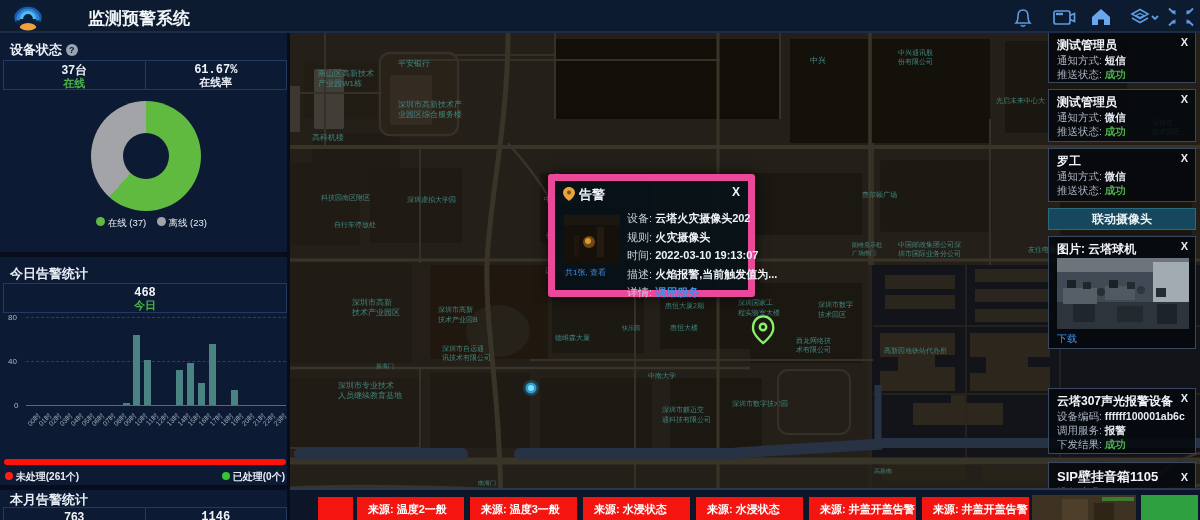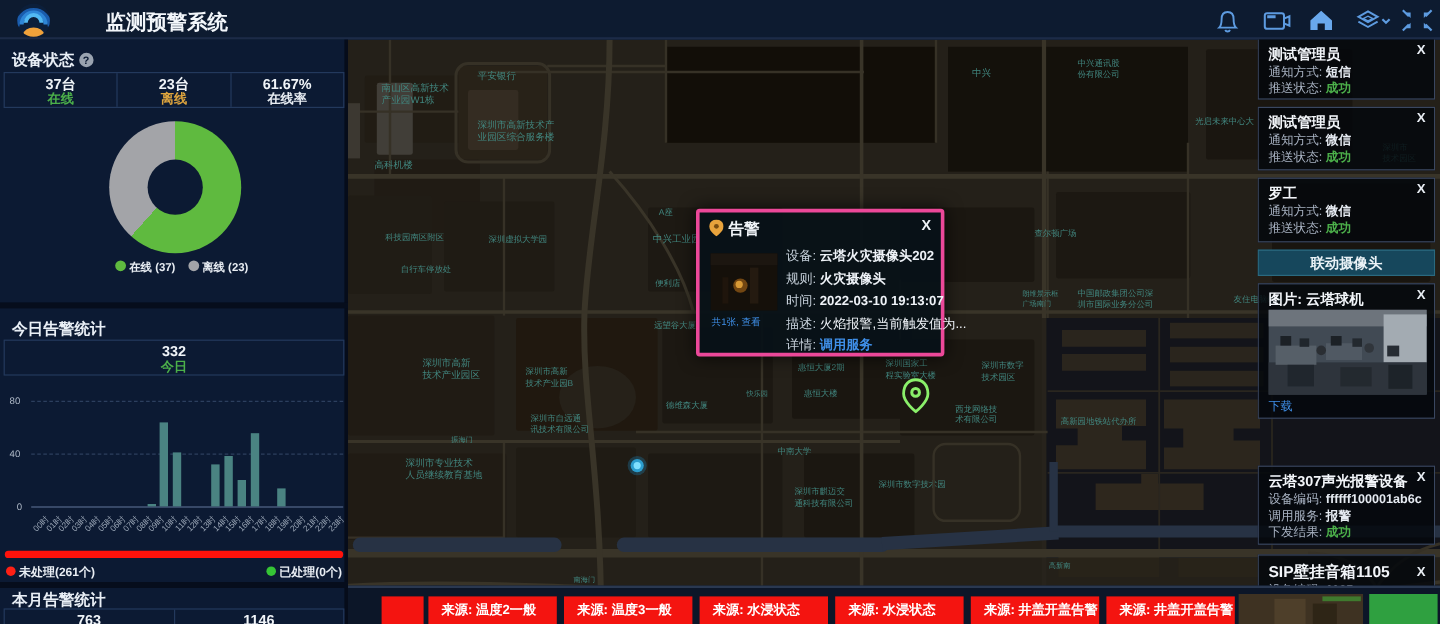--- a/index.html
+++ b/index.html
@@ -7,21 +7,21 @@
 #stage{position:relative;width:1200px;height:520px;overflow:hidden;background:#0a1426;font-family:"Liberation Sans",sans-serif;}
 .abs{position:absolute;}
 
 #topbar{position:absolute;left:0;top:0;width:1200px;height:33px;background:#0d1b30;border-bottom:2px solid #1c2b47;}
 #title{position:absolute;left:88px;top:7px;font-size:17px;font-weight:bold;color:#f2f6fa;letter-spacing:0;}
 
 #leftpanel{position:absolute;left:0;top:33px;width:290px;height:487px;background:#0c1a33;border-right:3px solid #060c1a;}
 .sechead{font-size:13px;font-weight:bold;color:#e9eff6;}
 .stattab{position:absolute;left:3px;width:284px;border:1px solid #23395d;display:flex;}
 .stattab .cell{flex:1;border-right:1px solid #23395d;text-align:center;padding-top:3px;}
-.stattab .cell:last-child{border-right:none;}
+.stattab .cell:last-child{border-right:none;font-family:Liberation Mono, monospace;}
 .stattab .v{font-size:12px;font-weight:bold;color:#f0f4f8;line-height:12px;}
 .stattab .l{font-size:11px;font-weight:bold;margin-top:2px;line-height:11px;}
 .green{color:#4cb04a;margin-top:48px;}
 .orange{color:#dda43e;}
 .white{color:#e8edf3;}
 .divider{position:absolute;left:0;width:290px;height:5px;background:#060d1c;}
 
 .rcard{position:absolute;left:0;width:148px;background:rgba(4,7,12,0.84);border:1px solid #3a4760;padding:4px 8px;color:#dfe5ec;overflow:hidden;}
 .rcard .x{position:absolute;right:7px;top:3px;color:#e8edf3;font-size:11px;font-weight:bold;font-family:"Liberation Sans",sans-serif;}
 .rcard .t{font-size:12px;font-weight:bold;color:#f2f5f9;margin:1px 0 2px 0;white-space:nowrap;line-height:14px;}
@@ -284,49 +284,45 @@
 <div id="leftpanel">
 
   <div class="abs sechead" style="left:10px;top:8px;">设备状态 <span style="display:inline-block;width:12px;height:12px;border-radius:6px;background:#9aa3b0;color:#0c1a33;font-size:9px;line-height:12px;text-align:center;vertical-align:1px;">?</span></div>
 
   <div class="stattab" style="top:27px;height:30px;">
     <div class="cell">
           <div class="v">37台</div>
           <div class="l green">在线</div>
         </div>
     <div class="cell">
-          <div class="v">23台</div>
-          <div class="l orange">离线</div>
-        </div>
-    <div class="cell">
           <div class="v">61.67%</div>
           <div class="l white">在线率</div>
         </div>
   </div>
 
   <div class="abs" style="left:91px;top:68px;width:110px;height:110px;border-radius:55px;background:conic-gradient(#5fba3f 0deg 222deg,#a3a4a8 222deg 360deg);"></div>
   <div class="abs" style="left:123px;top:100px;width:46px;height:46px;border-radius:23px;background:#0c1a33;"></div>
 
-  <div class="abs" style="left:96px;top:184px;font-size:9.5px;color:#e8edf3;font-weight:bold;">
+  <div class="abs" style="left:96px;top:184px;font-size:9.5px;color:#e8edf3;font-weight:normal;">
     <span style="display:inline-block;width:9px;height:9px;border-radius:5px;background:#5fba3f;"></span> 在线 (37)
     <span style="display:inline-block;width:9px;height:9px;border-radius:5px;background:#a3a4a8;margin-left:8px;"></span> 离线 (23)
   </div>
 
   <div class="divider" style="top:219px;"></div>
 
   <div class="abs sechead" style="left:10px;top:232px;">今日告警统计</div>
 
   <div class="stattab" style="top:250px;height:30px;">
     <div class="cell">
-          <div class="v">332</div>
+          <div class="v">468</div>
           <div class="l green">今日</div>
         </div>
   </div>
 
-  <div class="abs" id="barchart" style="left:0;top:296px;width:238px;height:145px;">
+  <div class="abs" id="barchart" style="left:0;top:279px;width:238px;height:145px;">
 
     <div class="abs" style="left:8px;top:1px;font-size:8px;color:#aeb8c6;">80</div>
     <div class="abs" style="left:8px;top:45px;font-size:8px;color:#aeb8c6;">40</div>
     <div class="abs" style="left:14px;top:89px;font-size:8px;color:#aeb8c6;">0</div>
     <div class="abs" style="left:26px;top:5px;width:260px;border-top:1px dashed #2c3f5e;"></div>
     <div class="abs" style="left:26px;top:49px;width:260px;border-top:1px dashed #2c3f5e;"></div>
     <div class="abs" style="left:26px;top:93px;width:260px;border-top:1px solid #55688a;"></div>
 
     <div class="abs" style="left:123px;top:91px;width:7px;height:2px;background:#4a8382;"></div>
     <div class="abs" style="left:133px;top:23px;width:7px;height:70px;background:#4a8382;"></div>
@@ -376,21 +372,21 @@
   <div class="stattab" style="top:474px;height:30px;">
     <div class="cell">
           <div class="v">763</div>
         </div>
     <div class="cell">
           <div class="v">1146</div>
         </div>
   </div>
 </div>
 
-<div class="abs" id="popup" style="left:580px;top:174px;width:207px;height:123px;background:rgba(7,17,23,0.94);border:3px solid #ec4899;border-radius:3px;box-shadow:0 0 14px rgba(0,0,0,0.7);">
+<div class="abs" id="popup" style="left:548px;top:174px;width:207px;height:123px;background:rgba(7,17,23,0.94);border:7px solid #ec4899;border-radius:3px;box-shadow:0 0 14px rgba(0,0,0,0.7);">
 
   <svg class="abs" style="left:8px;top:6px;" width="12" height="14" viewBox="0 0 12 14">
         <path d="M6,0 C2.7,0 0,2.6 0,5.8 C0,10 6,14 6,14 C6,14 12,10 12,5.8 C12,2.6 9.3,0 6,0 Z" fill="#e8a33c"></path>
         <circle cx="6" cy="5.6" r="2" fill="#7a4d10"></circle>
       </svg>
 
   <div class="abs" style="left:24px;top:5px;font-size:13px;font-weight:bold;color:#f0f4f8;">告警</div>
 
   <div class="abs" style="right:8px;top:4px;font-size:12px;font-weight:bold;color:#eef2f6;">X</div>
 
@@ -402,21 +398,21 @@
     <rect x="33" y="12" width="7" height="30" fill="#241a10"></rect>
     <rect x="10" y="20" width="5" height="22" fill="#1f150c"></rect>
   </svg>
 
   <div class="abs" style="left:10px;top:86px;font-size:8px;color:#3f8fe8;">共1张, 查看</div>
 
   <div class="abs" style="left:72px;top:28px;font-size:11px;line-height:18.5px;color:#c6d0da;white-space:nowrap;">
     设备: <span style="color:#eef2f7;font-weight:bold;">云塔火灾摄像头202</span><br>
     规则: <span style="color:#eef2f7;font-weight:bold;">火灾摄像头</span><br>
     时间: <span style="color:#eef2f7;font-weight:bold;">2022-03-10 19:13:07</span><br>
-    描述: <span style="color:#eef2f7;font-weight:normal;">火焰报警,当前触发值为...</span><br>
+    描述: <span style="color:#eef2f7;font-weight:bold;">火焰报警,当前触发值为...</span><br>
     详情: <span style="color:#3f8fe8;font-weight:bold;">调用服务</span>
   </div>
 </div>
 
 <div class="abs" id="rightcol" style="left:1048px;top:33px;width:148px;height:487px;overflow:hidden;">
 
   <div class="rcard" style="top:-7px;height:57px;">
     <div class="x" style="top:9px;">X</div>
     <div class="t" style="margin-top:7px;">测试管理员</div>
     <div class="r">通知方式: <b>短信</b></div>

